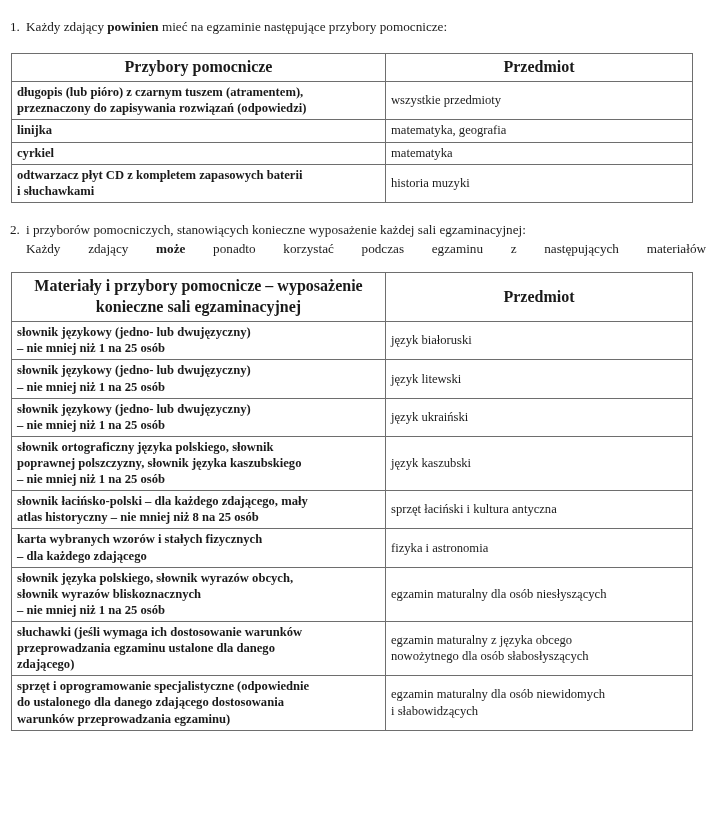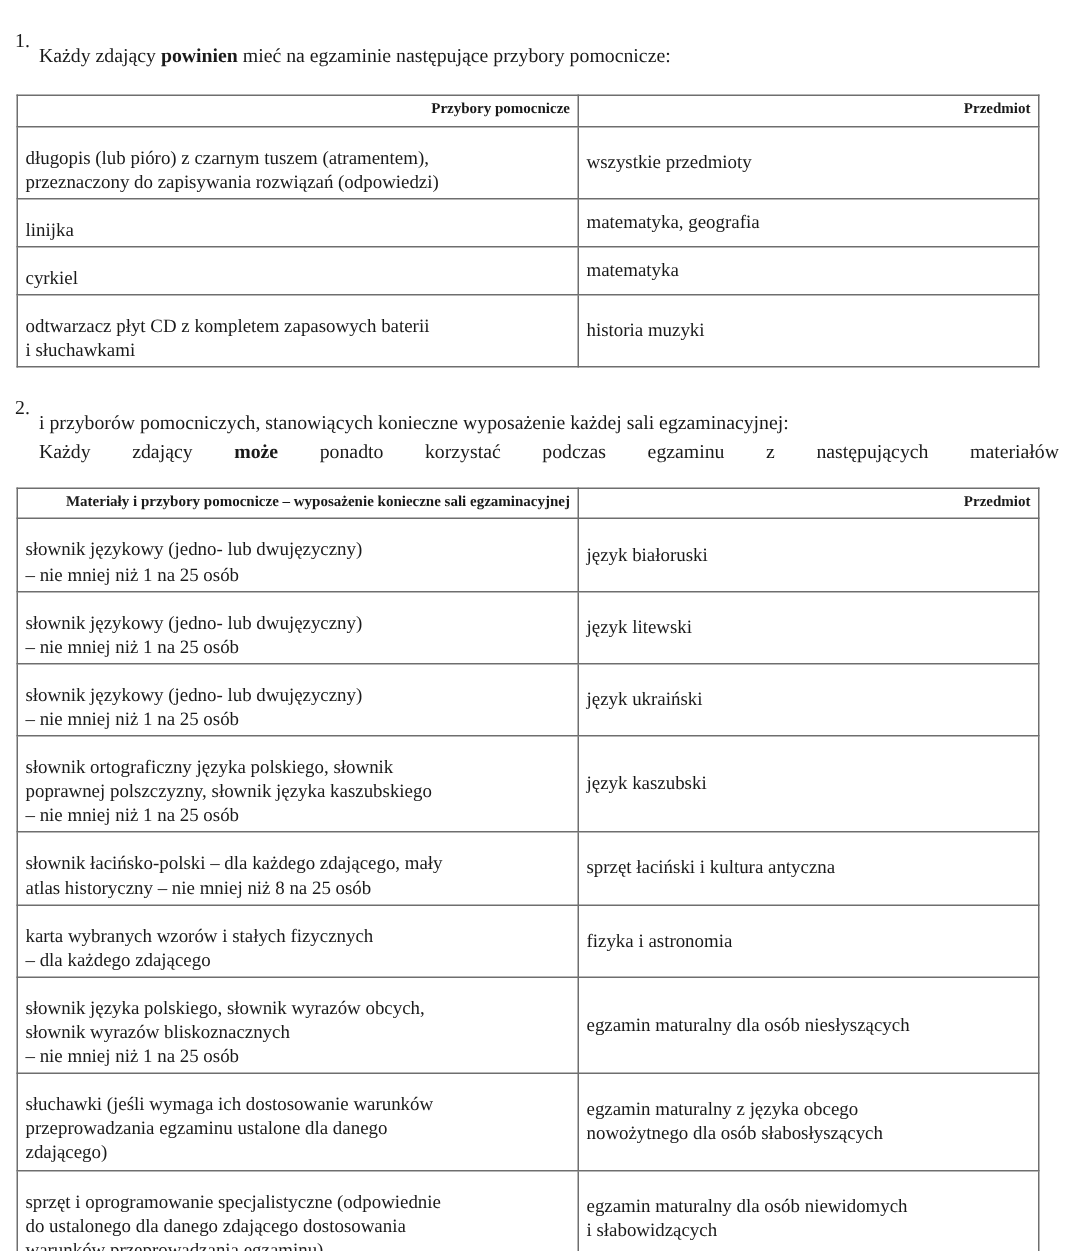--- a/index.html
+++ b/index.html
@@ -47,21 +47,20 @@
     display: block;
     white-space: nowrap;
   }
   .just {
     text-align: justify;
     text-align-last: justify;
   }
   .nojust {
     text-align: right;
     text-align-last: left;
-    margin-top: 10px;
   }
   b, strong { font-weight: bold; }
 
   
   .tbl-wrap {
     padding: 0 28px 0 11px;
   }
   table.doc {
     width: 681px;
     border-collapse: collapse;
@@ -74,28 +73,29 @@
   table.doc col.c2 { width: 307px; }
 
   table.doc th, table.doc td {
     border: 1px solid #6e6e6e;
     padding: 2px 5px 3px 5px;
     vertical-align: middle;
     text-align: left;
     font-weight: normal;
   }
   table.doc th {
-    text-align: right;
+    text-align: center;
     font-weight: bold;
-    font-size: 10px;
+    font-size: 16px;
     padding: 3px 5px 4px 5px;
   }
   table.doc td.left-cell {
     vertical-align: top;
-    padding-top: 12px;
+    padding-top: 2px;
+    font-weight: bold;
   }
   table.doc td .ln {
     display: block;
     white-space: nowrap;
   }
 
   .gap-a { height: 18px; }
   .gap-b { height: 16px; }
   .gap-c { height: 14px; }
 </style>

